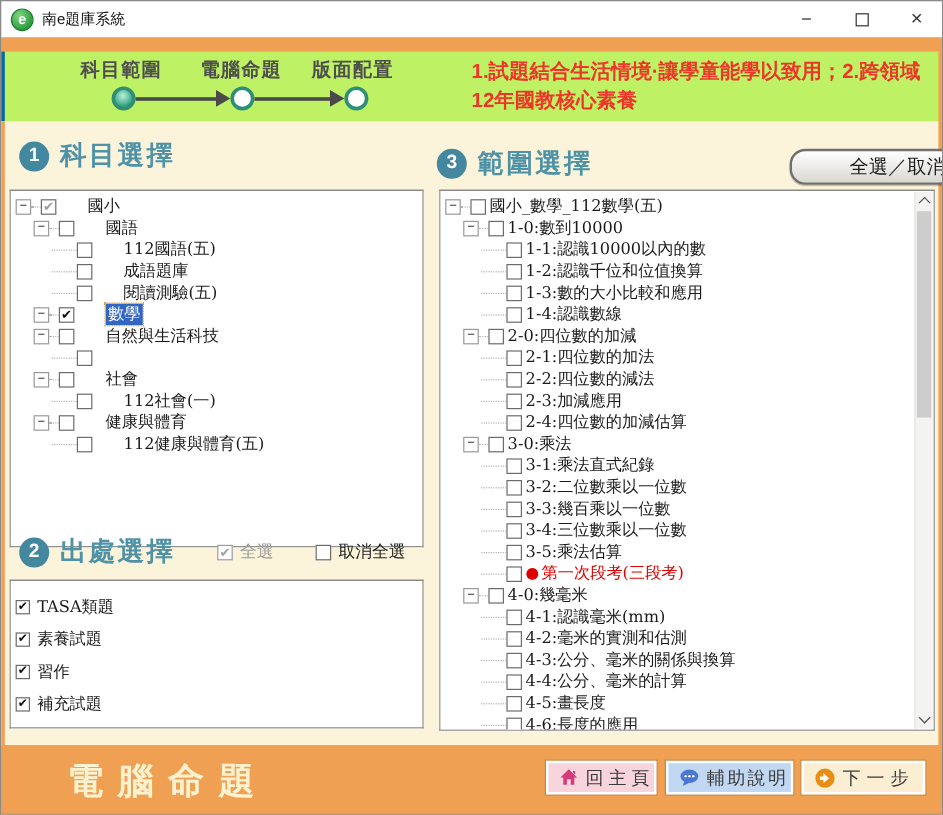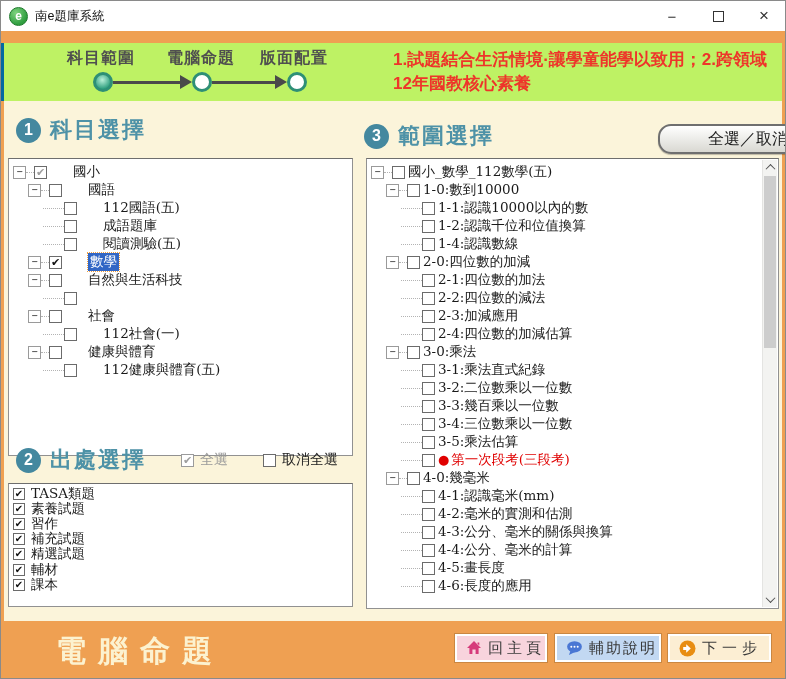--- a/index.html
+++ b/index.html
@@ -43,21 +43,21 @@
   .cb{flex:none;width:13px;height:13px;border:1px solid #6b6b6b;background:#fff;box-sizing:border-box;display:flex;align-items:center;justify-content:center;font-size:11px;line-height:1;}
   .cb.checked::before{content:"✔";color:#111;}
   .cb.partial::before{content:"✔";color:#9e9e9e;}
   .lbl{white-space:nowrap;}
   .lbl.left{margin-left:26px;}
   .lbl.right{margin-left:3px;}
   .lbl.sel{background:#3166c5;color:#fff;outline:1px dotted #ef9f3f;padding:0 2px;}
   .lbl.red{color:#e00000;}
   .dot{color:#e00000;font-size:13px;margin-right:2px;}
 
-  .list-row{height:15.2px;display:flex;align-items:center;padding-left:4px;font-size:13.5px;color:#1a1a1a;font-family:"DejaVu Serif",serif;}
+  .list-row{height:15.2px;display:flex;align-items:center;padding-left:4px;font-size:13.5px;color:#1a1a1a;font-family:"DejaVu Serif",serif;margin-top:12px;}
   .list-row .cb{width:12px;height:12px;font-size:10px;}
   .list-row .lbl{margin-left:6px;}
 
   
   .src-opt{display:flex;align-items:center;margin-left:26px;font-family:"DejaVu Serif",serif;font-size:14px;color:#222;}
   .src-opt .cb{margin-right:6px;}
   .src-opt.disabled{color:#9b9b9b;}
   .src-opt.disabled .cb{border-color:#9b9b9b;}
 
   
@@ -279,20 +279,26 @@
           <div class="tree-row">
             <span class="ind" style="width: 34px;"></span>
             <span class="stub s21"></span>
             <span class="cb none"></span>
             <span class="lbl right">1-2:認識千位和位值換算</span>
           </div>
           <div class="tree-row">
             <span class="ind" style="width: 34px;"></span>
             <span class="stub s21"></span>
             <span class="cb none"></span>
+            <span class="lbl right">1-3:數的大小比較和應用</span>
+          </div>
+          <div class="tree-row">
+            <span class="ind" style="width: 34px;"></span>
+            <span class="stub s21"></span>
+            <span class="cb none"></span>
             <span class="lbl right">1-4:認識數線</span>
           </div>
           <div class="tree-row">
             <span class="ind" style="width: 19px;"></span>
             <span class="exp">−</span>
             <span class="stub s8"></span>
             <span class="cb none"></span>
             <span class="lbl right">2-0:四位數的加減</span>
           </div>
           <div class="tree-row">

